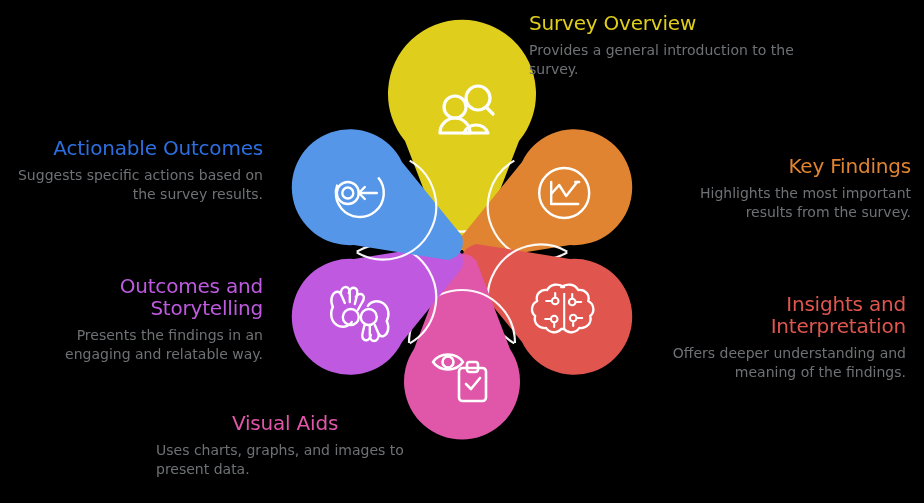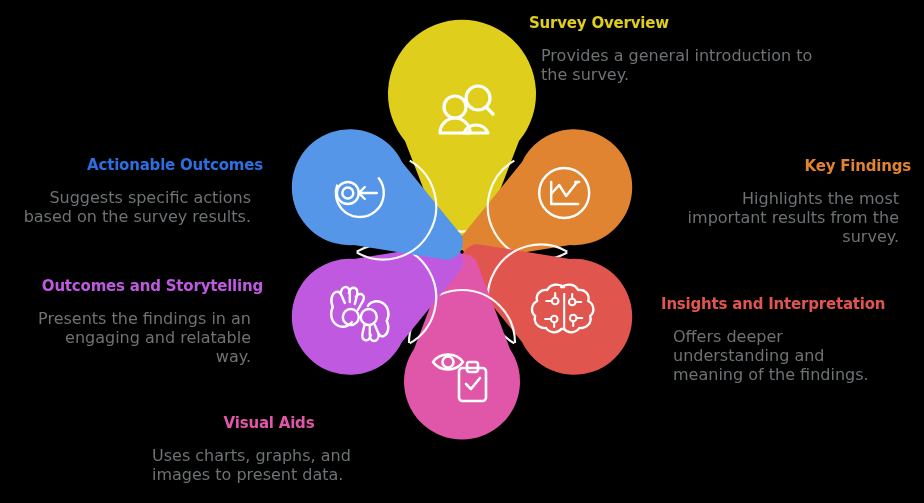--- a/index.html
+++ b/index.html
@@ -5,36 +5,36 @@
   html,body{margin:0;padding:0;background:#000;}
   body{
     width:924px;height:503px;overflow:hidden;position:relative;
     font-family:"DejaVu Sans","Liberation Sans",sans-serif;
   }
   #stage{position:absolute;inset:0;width:924px;height:503px;}
   .flower{position:absolute;left:0;top:0;width:924px;height:503px;}
 
   .label{position:absolute;}
   .label .title{
-    font-weight:bold;font-size:15px;line-height:22px;margin:0 0 7px 0;
+    font-weight:normal;font-size:20px;line-height:22px;margin:0 0 7px 0;
     letter-spacing:-0.2px;
   }
   .label .desc{
-    color:#6e7275;font-size:16px;line-height:19px;margin:12px;
+    color:#6e7275;font-size:14px;line-height:19px;margin:0;
   }
   .label.right{text-align:left;}
   .label.left{text-align:right;}
 
   
   #lbl-survey-overview{left:529px;top:12px;width:300px;}
   #lbl-key-findings{left:661px;top:155px;width:250px;text-align:right;}
-  #lbl-insights{left:661px;top:293px;width:245px;}
-  #lbl-actionable{left:5px;top:154px;width:258px;text-align:right;}
+  #lbl-insights{left:661px;top:293px;width:245px;text-align:right;}
+  #lbl-actionable{left:5px;top:137px;width:258px;text-align:right;}
   #lbl-narrative{left:15px;top:275px;width:248px;}
-  #lbl-visual-aids{left:140px;top:412px;width:258px;}
+  #lbl-visual-aids{left:156px;top:412px;width:258px;}
 </style>
 </head>
 <body>
 
 <div id="stage">
 
   <svg class="flower" viewBox="0 0 924 503">
     <defs>
 
       <g id="icon-people-search">

